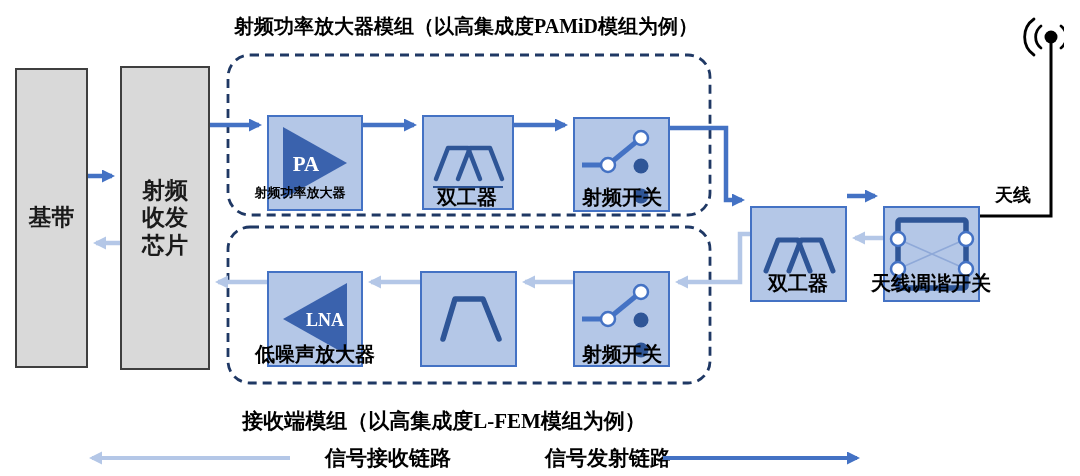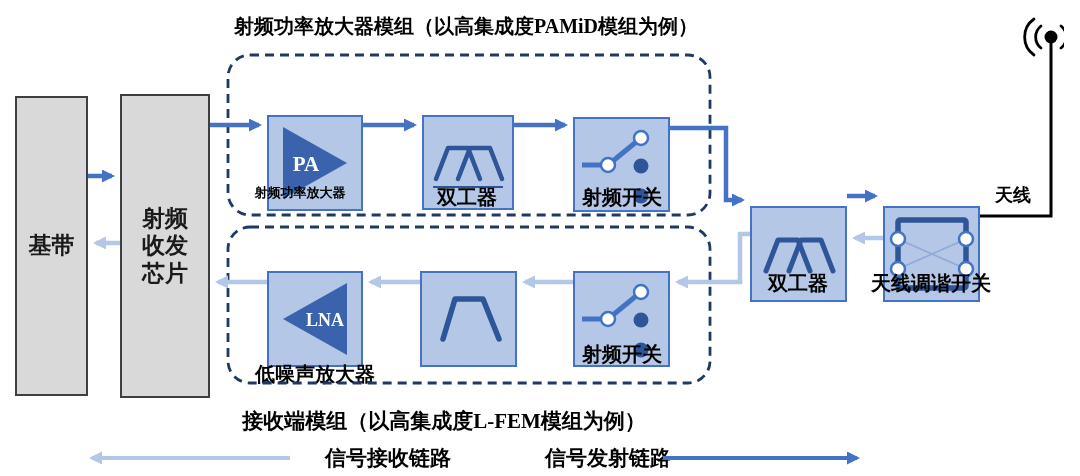--- a/index.html
+++ b/index.html
@@ -2,21 +2,21 @@
 <html><head>
 <meta charset="utf-8">
 <style>
   html,body{margin:0;padding:0;background:#ffffff;}
   #canvas{
     position:relative;width:1064px;height:476px;background:#ffffff;overflow:hidden;
     font-family:"Liberation Serif","DejaVu Serif",serif;
   }
   .gray-box{
     position:absolute;background:#d9d9d9;border:2px solid #3f3f3f;box-sizing:border-box;
-    display:flex;align-items:center;justify-content:center;margin-top:28px;
+    display:flex;align-items:center;justify-content:center;
   }
   .blue-box{
     position:absolute;background:#b4c7e7;border:2px solid #4472c4;box-sizing:border-box;margin-top:37px;
   }
   .blue-box svg{position:absolute;left:0;top:0;}
   .lbl{
     position:absolute;color:#000;font-weight:bold;text-align:center;
     font-size:20px;line-height:1.15;white-space:nowrap;
   }
   .gray-label{
@@ -107,21 +107,21 @@
       <circle cx="13" cy="31" r="7" fill="#ffffff" stroke="#4472c4" stroke-width="2.5"></circle>
       <circle cx="13" cy="61" r="7" fill="#ffffff" stroke="#4472c4" stroke-width="2.5"></circle>
       <circle cx="81" cy="31" r="7" fill="#ffffff" stroke="#4472c4" stroke-width="2.5"></circle>
       <circle cx="81" cy="61" r="7" fill="#ffffff" stroke="#4472c4" stroke-width="2.5"></circle>
     </svg>
   </div>
 
   <div class="lbl" style="left:230px;top:186px;width:140px;font-size:13px;">射频功率放大器</div>
   <div class="lbl" style="left:407px;top:186px;width:120px;">双工器</div>
   <div class="lbl" style="left:562px;top:186px;width:120px;">射频开关</div>
-  <div class="lbl" style="left:245px;top:363px;width:140px;">低噪声放大器</div>
+  <div class="lbl" style="left:245px;top:343px;width:140px;">低噪声放大器</div>
   <div class="lbl" style="left:562px;top:343px;width:120px;">射频开关</div>
   <div class="lbl" style="left:738px;top:272px;width:120px;">双工器</div>
   <div class="lbl" style="left:864px;top:272px;width:134px;">天线调谐开关</div>
   <div class="lbl" style="left:988px;top:185px;width:50px;font-size:18px;">天线</div>
 
   <div class="lbl" style="left:298px;top:446px;width:180px;font-size:21px;">信号接收链路</div>
   <div class="lbl" style="left:518px;top:446px;width:180px;font-size:21px;">信号发射链路</div>
 
   <svg id="overlay" width="1080" height="476" viewBox="0 0 1080 476">
     <defs>

